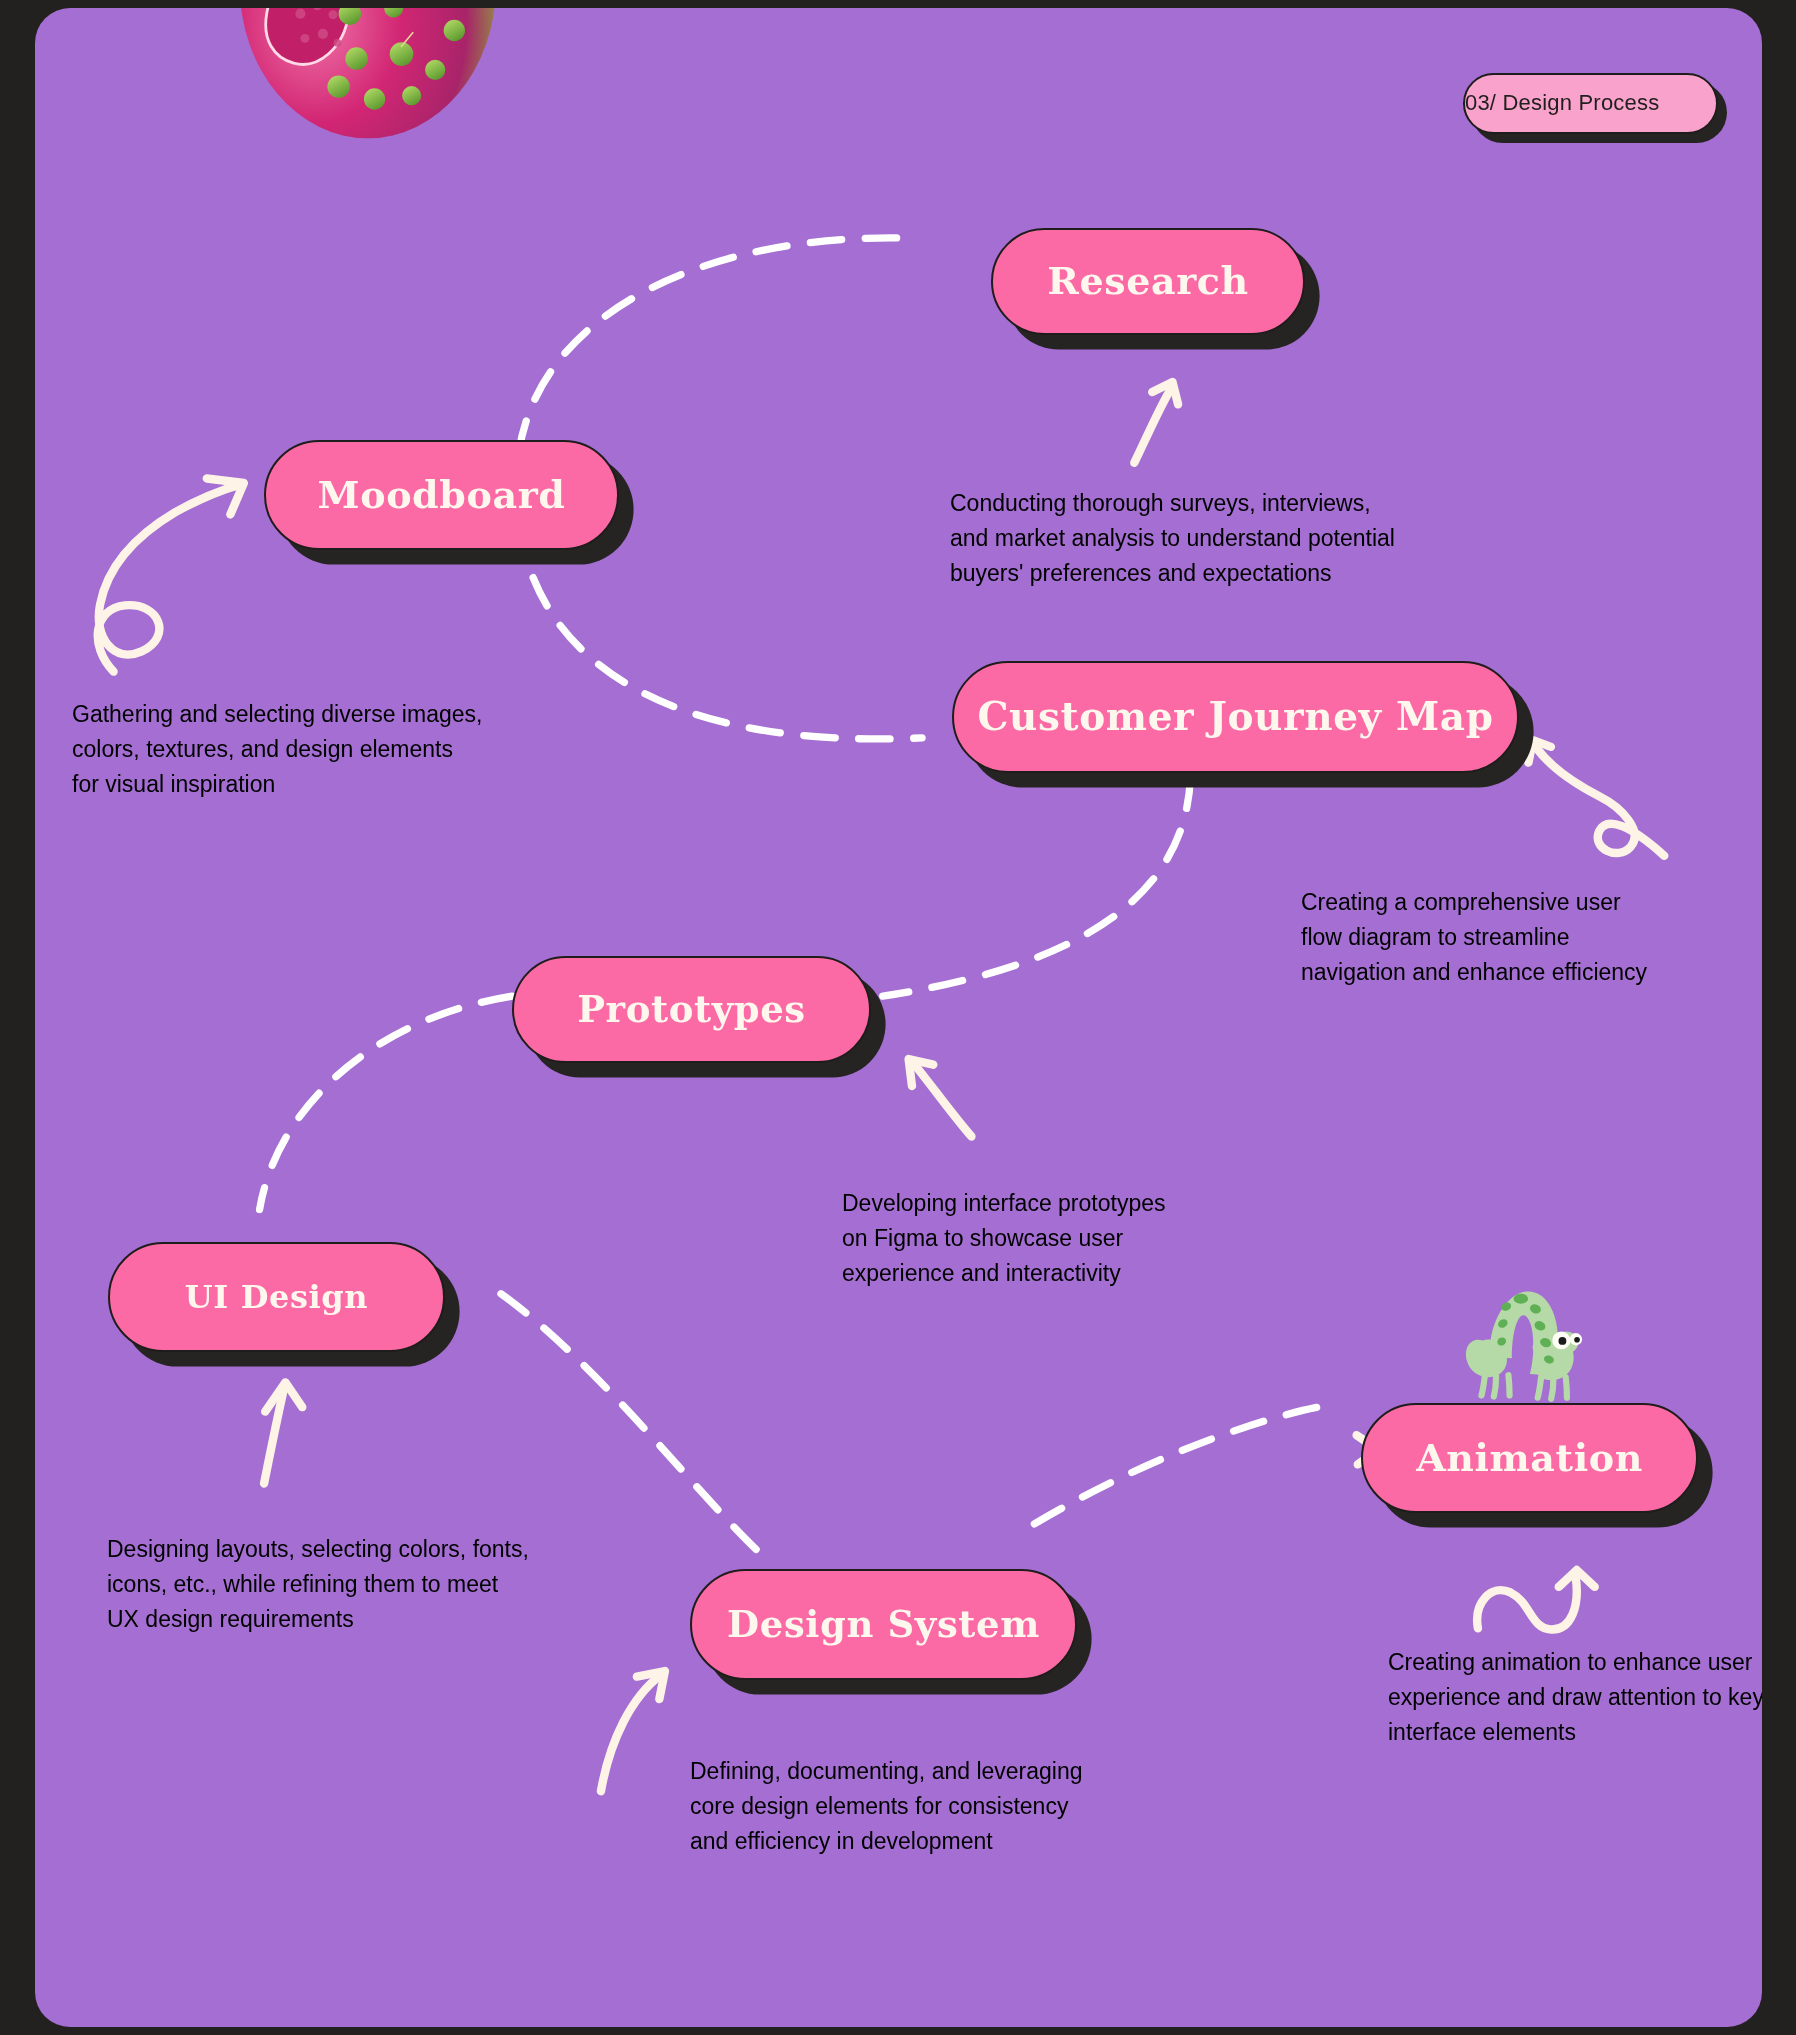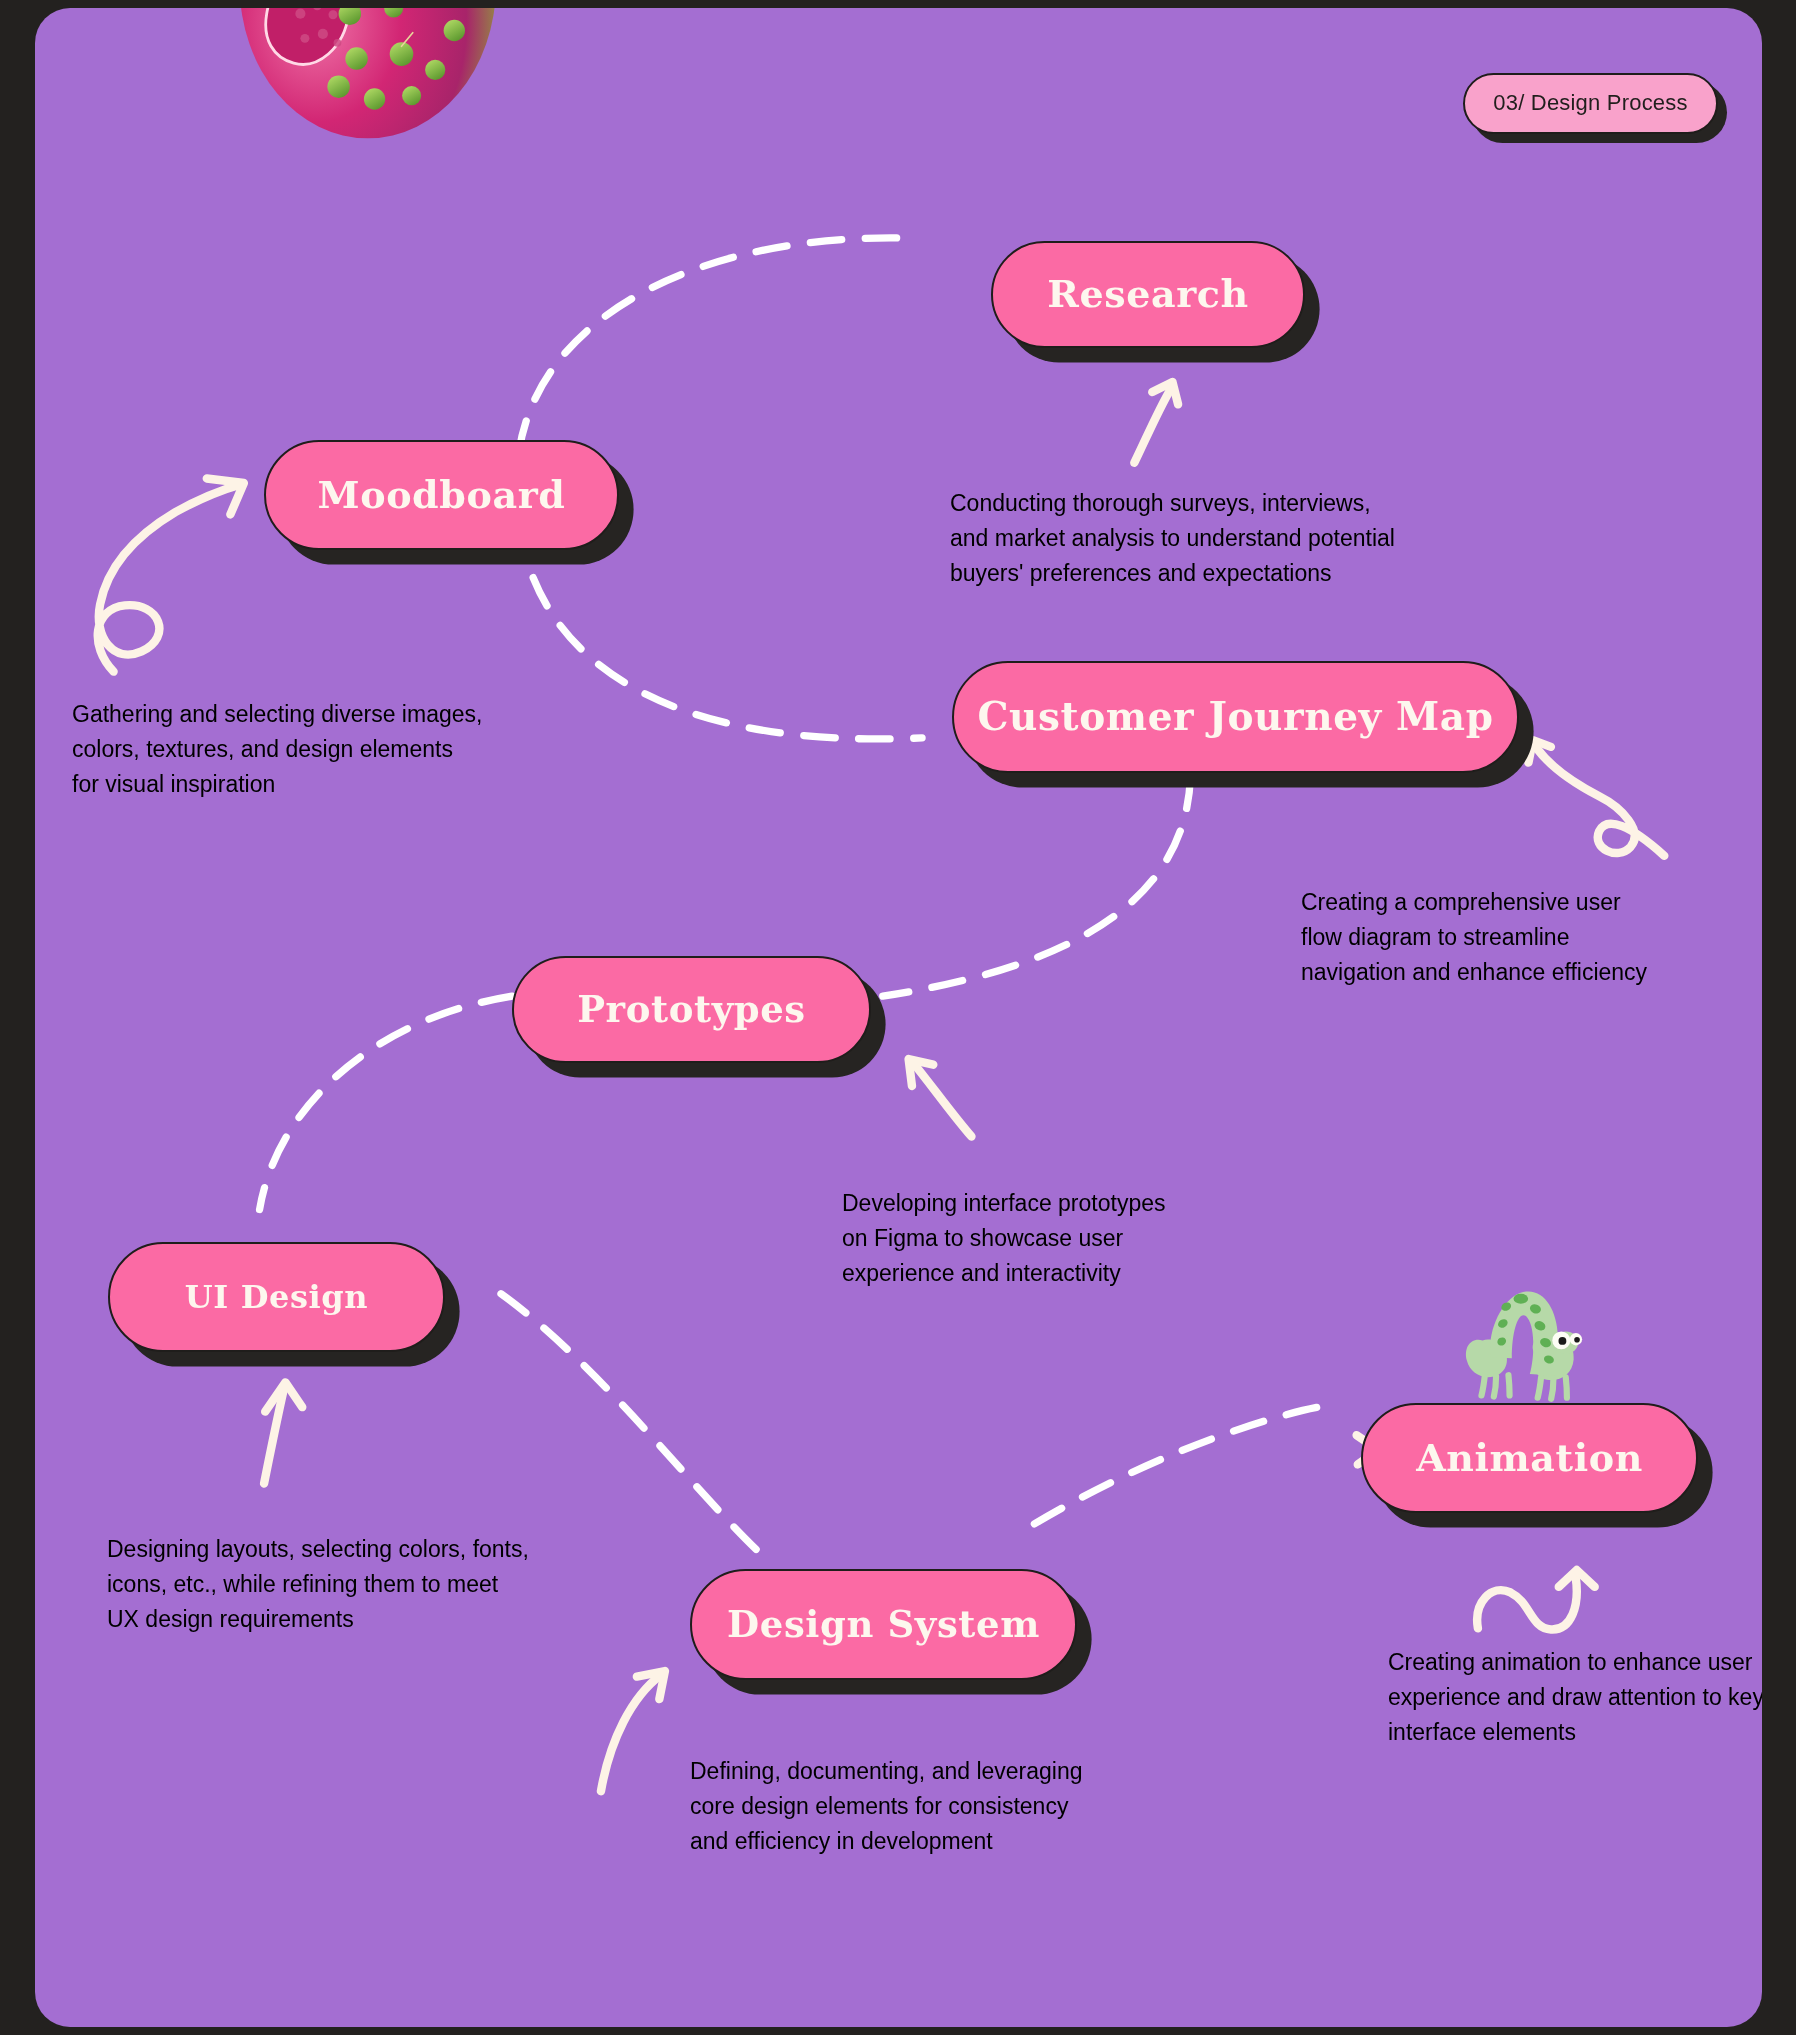--- a/index.html
+++ b/index.html
@@ -62,21 +62,21 @@
     left: 1428px;
     top: 65px;
     width: 255px;
     height: 61px;
     background: #f9a2cb;
     border: 2.2px solid #1f1d1b;
     border-radius: 561px;
     box-shadow: 9px 9px 0 0 #262422;
     display: flex;
     align-items: center;
-    justify-content: center;
+    justify-content: flex-start;
     box-sizing: border-box;
     z-index: 8;
   }
   #badge span {
     color: #211f1d;
     font-size: 22px;
     letter-spacing: 0.2px;
     white-space: nowrap;
   }
 
@@ -256,21 +256,21 @@
         <ellipse cx="176" cy="152" rx="9" ry="7" transform="rotate(20 176 152)"></ellipse>
       </g>
       <g>
         <circle cx="198" cy="118" r="16" fill="#fdfdf5"></circle>
         <circle cx="224" cy="116" r="11" fill="#fdfdf5"></circle>
         <circle cx="200" cy="119" r="7" fill="#1b1b1b"></circle>
         <circle cx="226" cy="117" r="5" fill="#1b1b1b"></circle>
       </g>
     </svg>
 
-    <div class="pill" style="left:956px; top:220px; width:314px; height:107px;margin-top:13px;">
+    <div class="pill" style="left:956px; top:220px; width:314px; height:107px;">
       <span class="pill-label" style="font-size:38px;">Research</span>
     </div>
 
     <div class="pill" style="left:229px; top:432px; width:355px; height:110px;">
       <span class="pill-label" style="font-size:38px;">Moodboard</span>
     </div>
 
     <div class="pill" style="left:917px; top:653px; width:567px; height:112px;">
       <span class="pill-label" style="font-size:39px;">Customer Journey Map</span>
     </div>

